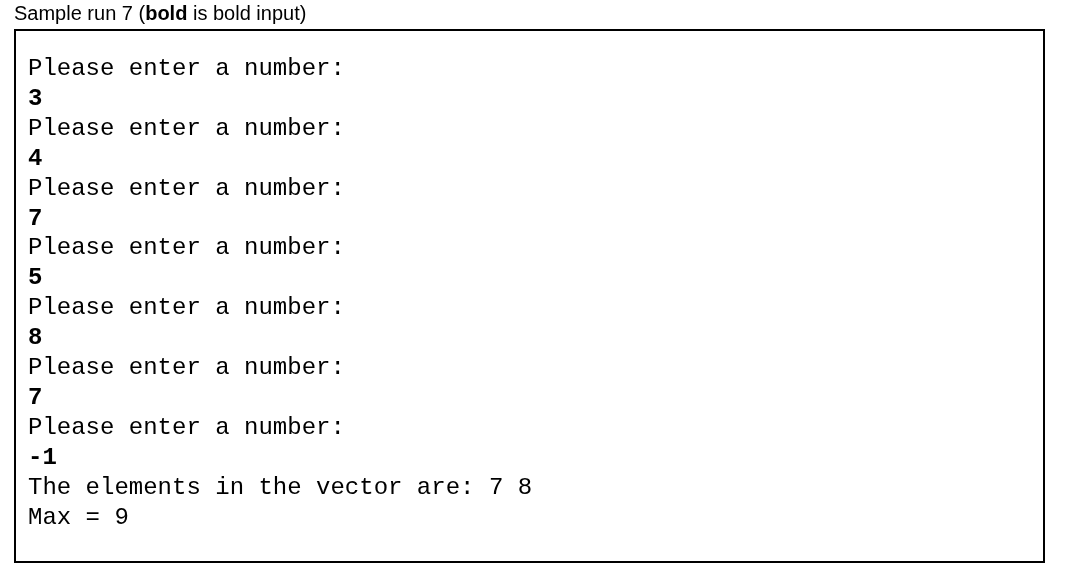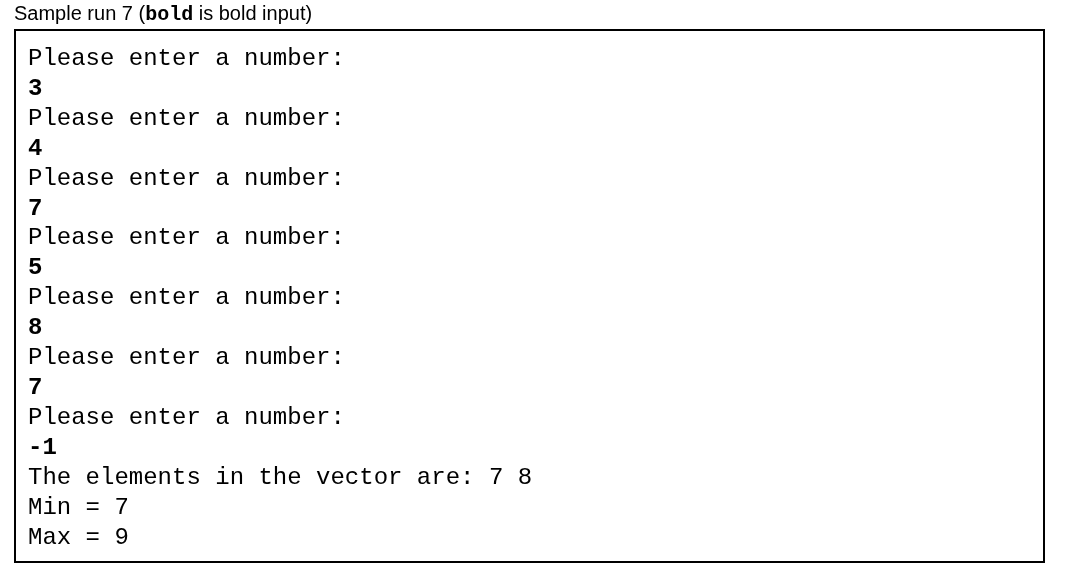--- a/index.html
+++ b/index.html
@@ -19,32 +19,31 @@
     position: absolute;
     left: 14px;
     top: 1px;
     font-size: 20px;
     line-height: 24px;
     color: #000000;
     white-space: pre;
   }
   .page-title .bold-word {
     font-weight: bold;
-    font-family: Liberation Mono, monospace;
   }
   .console-box {
     position: absolute;
     left: 14px;
     top: 29px;
     width: 1031px;
     height: 534px;
     box-sizing: border-box;
     border: 2px solid #000000;
     background: #ffffff;
-    padding: 13px 12px;
+    padding: 23px 12px;
     overflow: hidden;
   }
   .console-line {
     font-family: "Liberation Mono", "DejaVu Sans Mono", monospace;
     font-size: 24px;
     line-height: 29.9px;
     color: #000000;
     white-space: pre;
     font-weight: normal;
   }
@@ -66,15 +65,14 @@
     <div class="console-line user-input">7</div>
     <div class="console-line">Please enter a number:</div>
     <div class="console-line user-input">5</div>
     <div class="console-line">Please enter a number:</div>
     <div class="console-line user-input">8</div>
     <div class="console-line">Please enter a number:</div>
     <div class="console-line user-input">7</div>
     <div class="console-line">Please enter a number:</div>
     <div class="console-line user-input">-1</div>
     <div class="console-line">The elements in the vector are: 7 8</div>
-    <div class="console-line">Min = 7</div>
     <div class="console-line">Max = 9</div>
   </div>
 
 </body></html>

